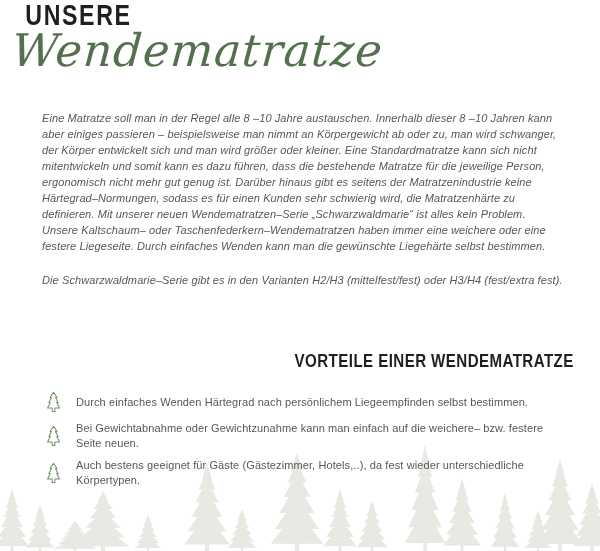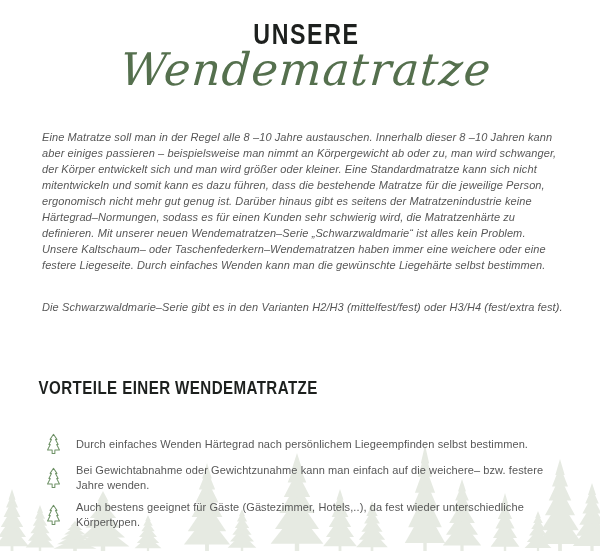--- a/index.html
+++ b/index.html
@@ -6,21 +6,21 @@
   .page{
     position:relative;
     width:600px;height:551px;
     background:#ffffff;
     overflow:hidden;
     font-family:"Liberation Sans", sans-serif;
   }
   .content{position:relative;z-index:1;}
 
   
-  .header{padding-top:19px;text-align:center;margin-left:12px;}
+  .header{padding-top:0;text-align:left;margin-left:12px;}
   .title-small{
     display:inline-block;
     font-weight:800;
     font-size:29px;
     line-height:30px;
     letter-spacing:2px;
     color:#1d201e;
     transform:scaleX(0.80);
     transform-origin:center;
   }
@@ -39,35 +39,35 @@
   
   .bodytext{
     margin:31px 37px 0 42px;
     width:521px;
     font-size:11px;
     line-height:16px;
     letter-spacing:0.1px;
     color:#575757;
     font-style:italic;
   }
-  .bodytext.second{margin-top:26px;}
+  .bodytext.second{margin-top:18px;}
 
   
-  .benefits-heading-wrap{margin-top:63px;text-align:left;padding-left:12px;}
+  .benefits-heading-wrap{margin-top:63px;text-align:right;}
   .benefits-heading{
     display:inline-block;
     font-weight:800;
     font-size:18px;
     line-height:20px;
     letter-spacing:0.5px;
     color:#1d201e;
     transform:scaleX(0.84);
     transform-origin:center;
   }
-  .benefit-list{margin-top:35px;}
+  .benefit-list{margin-top:20px;}
   .benefit-row{
     display:flex;
     align-items:center;
     margin:0 30px 7px 45px;
   }
   .benefit-icon{flex:0 0 auto;width:17px;height:23px;margin-right:14px;}
   .benefit-text{
     font-size:11px;
     line-height:15px;
     letter-spacing:0.1px;
@@ -138,21 +138,21 @@
         <svg class="benefit-icon" viewBox="0 0 20 26" fill="none" stroke="#6f9267" stroke-width="1.2" stroke-linejoin="round" stroke-linecap="round" aria-hidden="true">
           <path d="M10 1 L6 7 H7.6 L4.6 13 H6.2 L3 19.5 H8.4 V23.5 H11.6 V19.5 H17 L13.8 13 H15.4 L12.4 7 H14 Z"></path>
         </svg>
         <span class="benefit-text">Durch einfaches Wenden Härtegrad nach persönlichem Liegeempfinden selbst bestimmen.</span>
       </div>
 
       <div class="benefit-row">
         <svg class="benefit-icon" viewBox="0 0 20 26" fill="none" stroke="#6f9267" stroke-width="1.2" stroke-linejoin="round" stroke-linecap="round" aria-hidden="true">
           <path d="M10 1 L6 7 H7.6 L4.6 13 H6.2 L3 19.5 H8.4 V23.5 H11.6 V19.5 H17 L13.8 13 H15.4 L12.4 7 H14 Z"></path>
         </svg>
-        <span class="benefit-text">Bei Gewichtabnahme oder Gewichtzunahme kann man einfach auf die weichere– bzw. festere Jahre wenden.</span>
+        <span class="benefit-text">Bei Gewichtabnahme oder Gewichtzunahme kann man einfach auf die weichere– bzw. festere Seite neuen.</span>
       </div>
 
       <div class="benefit-row">
         <svg class="benefit-icon" viewBox="0 0 20 26" fill="none" stroke="#6f9267" stroke-width="1.2" stroke-linejoin="round" stroke-linecap="round" aria-hidden="true">
           <path d="M10 1 L6 7 H7.6 L4.6 13 H6.2 L3 19.5 H8.4 V23.5 H11.6 V19.5 H17 L13.8 13 H15.4 L12.4 7 H14 Z"></path>
         </svg>
         <span class="benefit-text">Auch bestens geeignet für Gäste (Gästezimmer, Hotels,..), da fest wieder unterschiedliche Körpertypen.</span>
       </div>
 
     </div>

